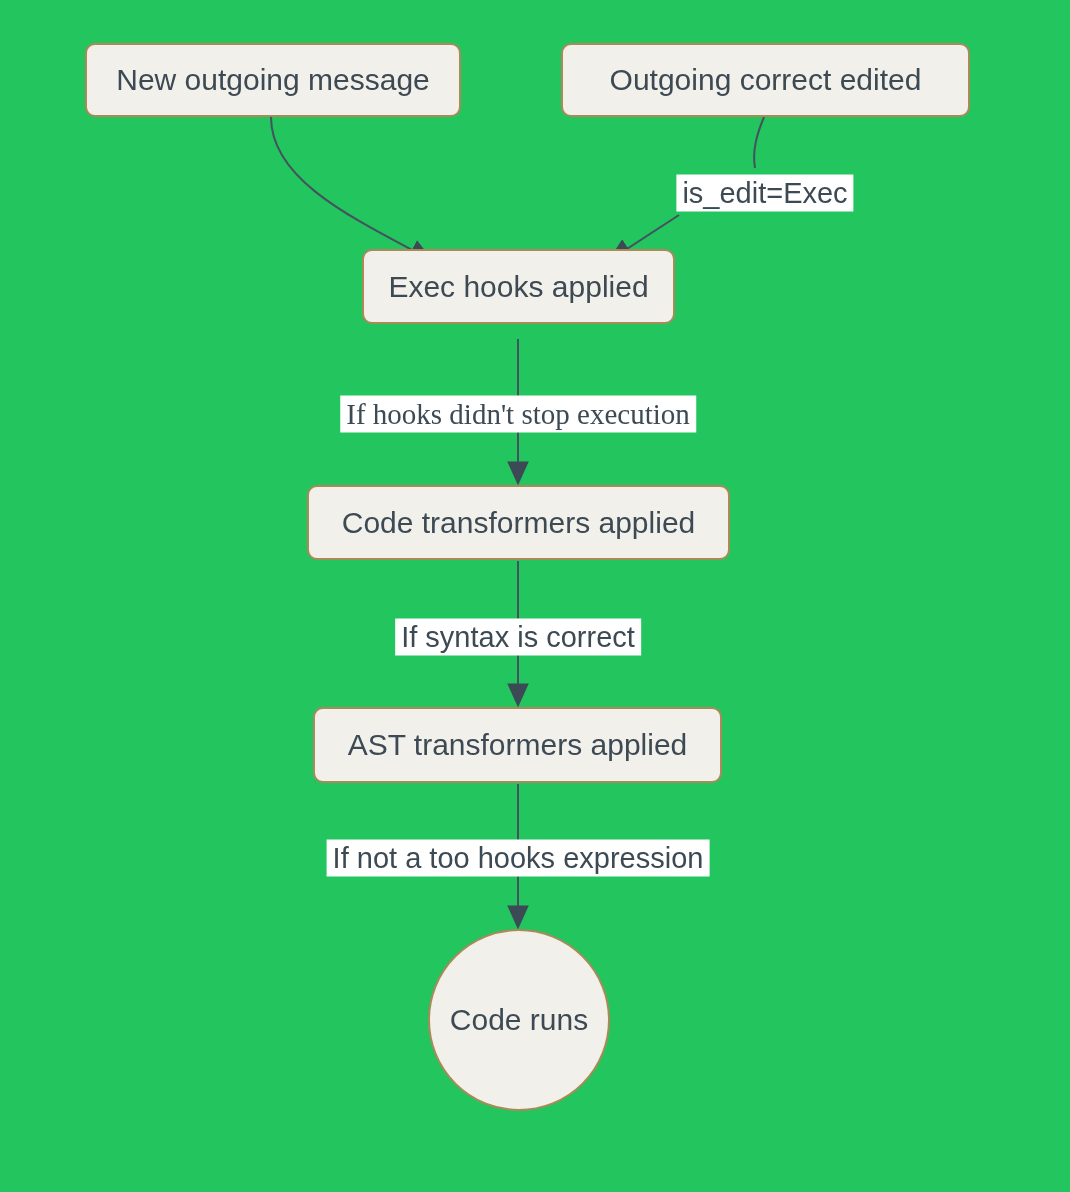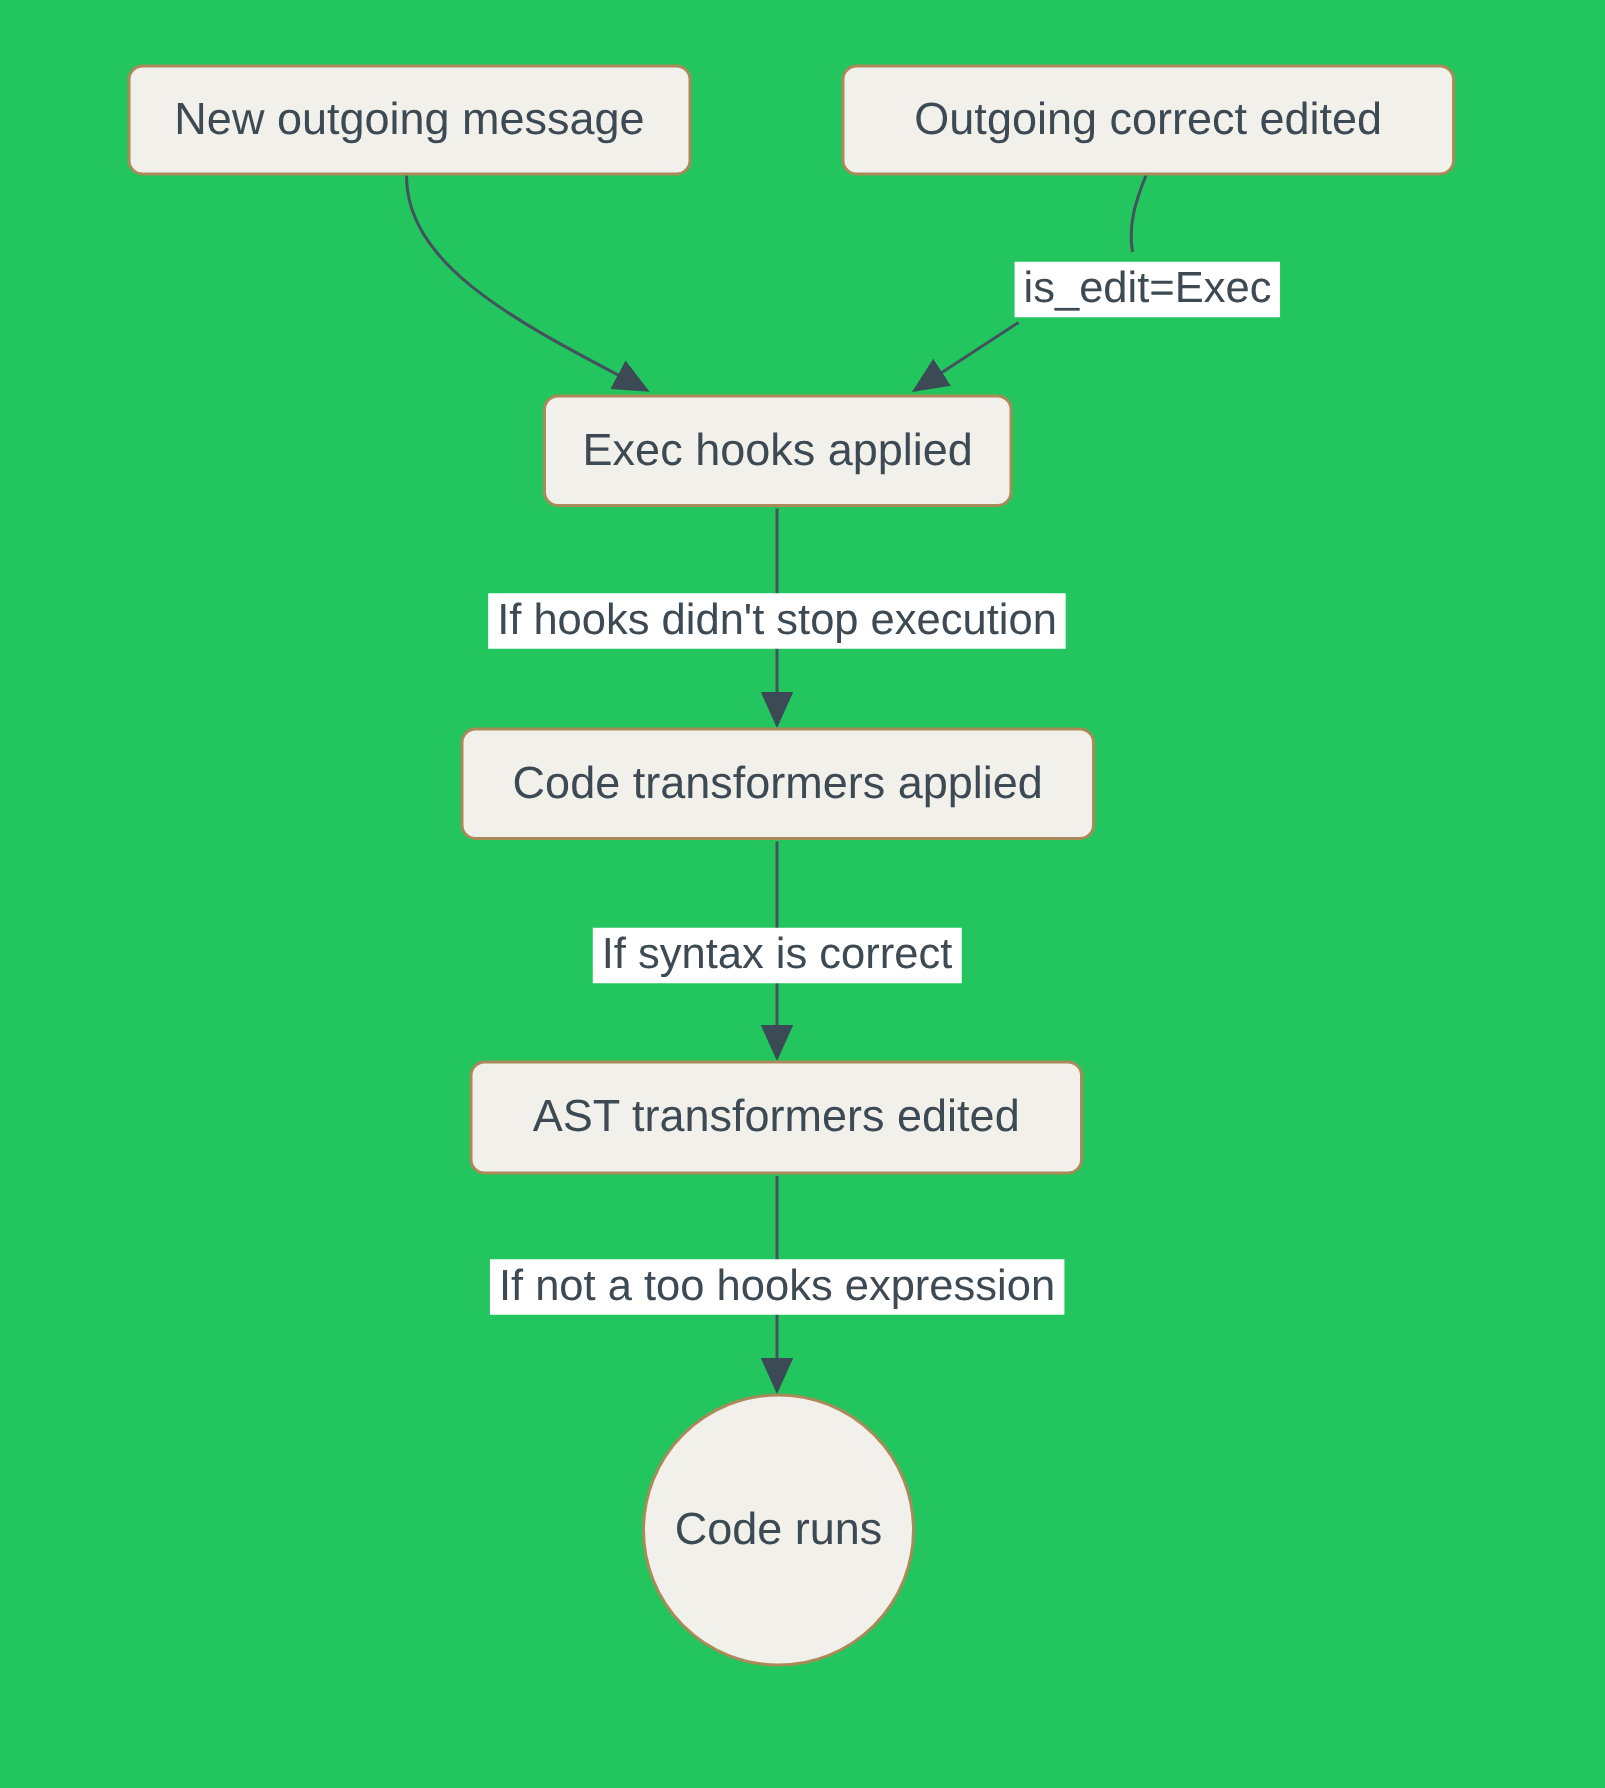--- a/index.html
+++ b/index.html
@@ -38,35 +38,35 @@
     justify-content: center;
     color: #3d4a54;
     font-size: 30px;
     white-space: nowrap;
   }
   .node.circle {
     border-radius: 50%;
   }
   .node-n1 { left: 85px;  top: 43px;  width: 376px; height: 74px; }
   .node-n2 { left: 561px; top: 43px;  width: 409px; height: 74px; }
-  .node-n3 { left: 362px; top: 263px; width: 313px; height: 75px; }
+  .node-n3 { left: 362px; top: 249px; width: 313px; height: 75px; }
   .node-n4 { left: 307px; top: 485px; width: 423px; height: 75px; }
   .node-n5 { left: 313px; top: 707px; width: 409px; height: 76px; }
   .node-circle { left: 428px; top: 929px; width: 182px; height: 182px; text-align: right; }
   .edge-label {
     position: absolute;
     transform: translate(-50%, -50%);
     background: #ffffff;
     color: #3d4a54;
     font-size: 29px;
     padding: 2px 6px;
     white-space: nowrap;
   }
   .label-is-edit { left: 765px; top: 193px; }
-  .label-hooks   { left: 518px; top: 414px; }
+  .label-hooks   { left: 518px; top: 414px; font-family: Liberation Serif, serif; }
   .label-syntax  { left: 518px; top: 637px; }
   .label-simple  { left: 518px; top: 858px; }
 </style>
 </head>
 <body>
 
 <div class="diagram-canvas">
 
   <svg class="edges-svg" viewBox="0 0 1070 1192" xmlns="http://www.w3.org/2000/svg">
     <defs>
@@ -92,21 +92,21 @@
 
   <div class="node node-n3">
     <span>Exec hooks applied</span>
   </div>
 
   <div class="node node-n4">
     <span>Code transformers applied</span>
   </div>
 
   <div class="node node-n5">
-    <span>AST transformers edited</span>
+    <span>AST transformers applied</span>
   </div>
 
   <div class="node circle node-circle">
     <span>Code runs</span>
   </div>
 
   <div class="edge-label label-is-edit">is_edit=Exec</div>
 
   <div class="edge-label label-hooks">If hooks didn't stop execution</div>
 

